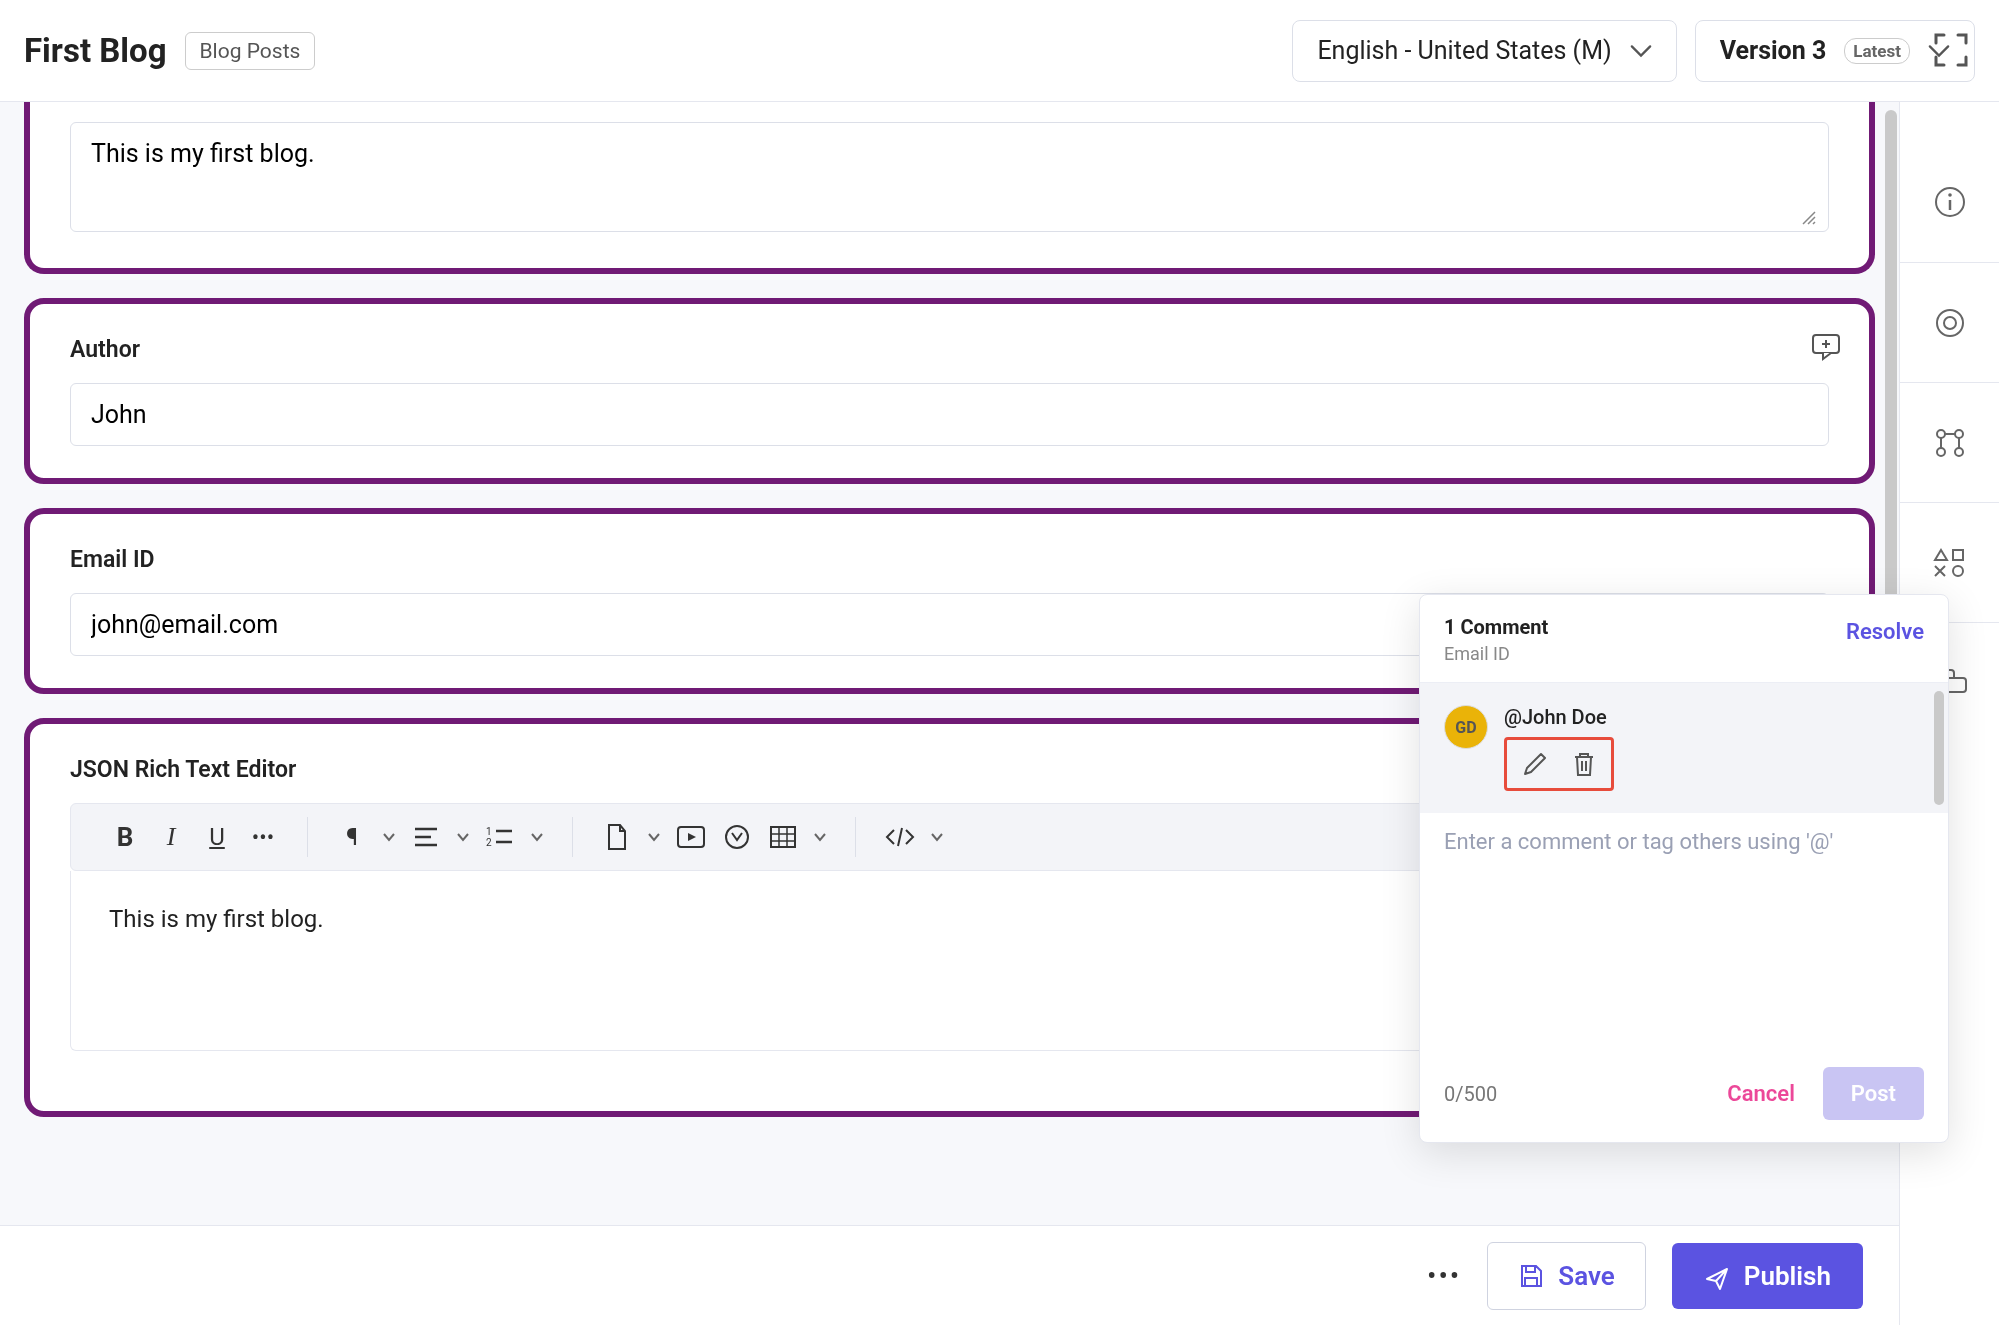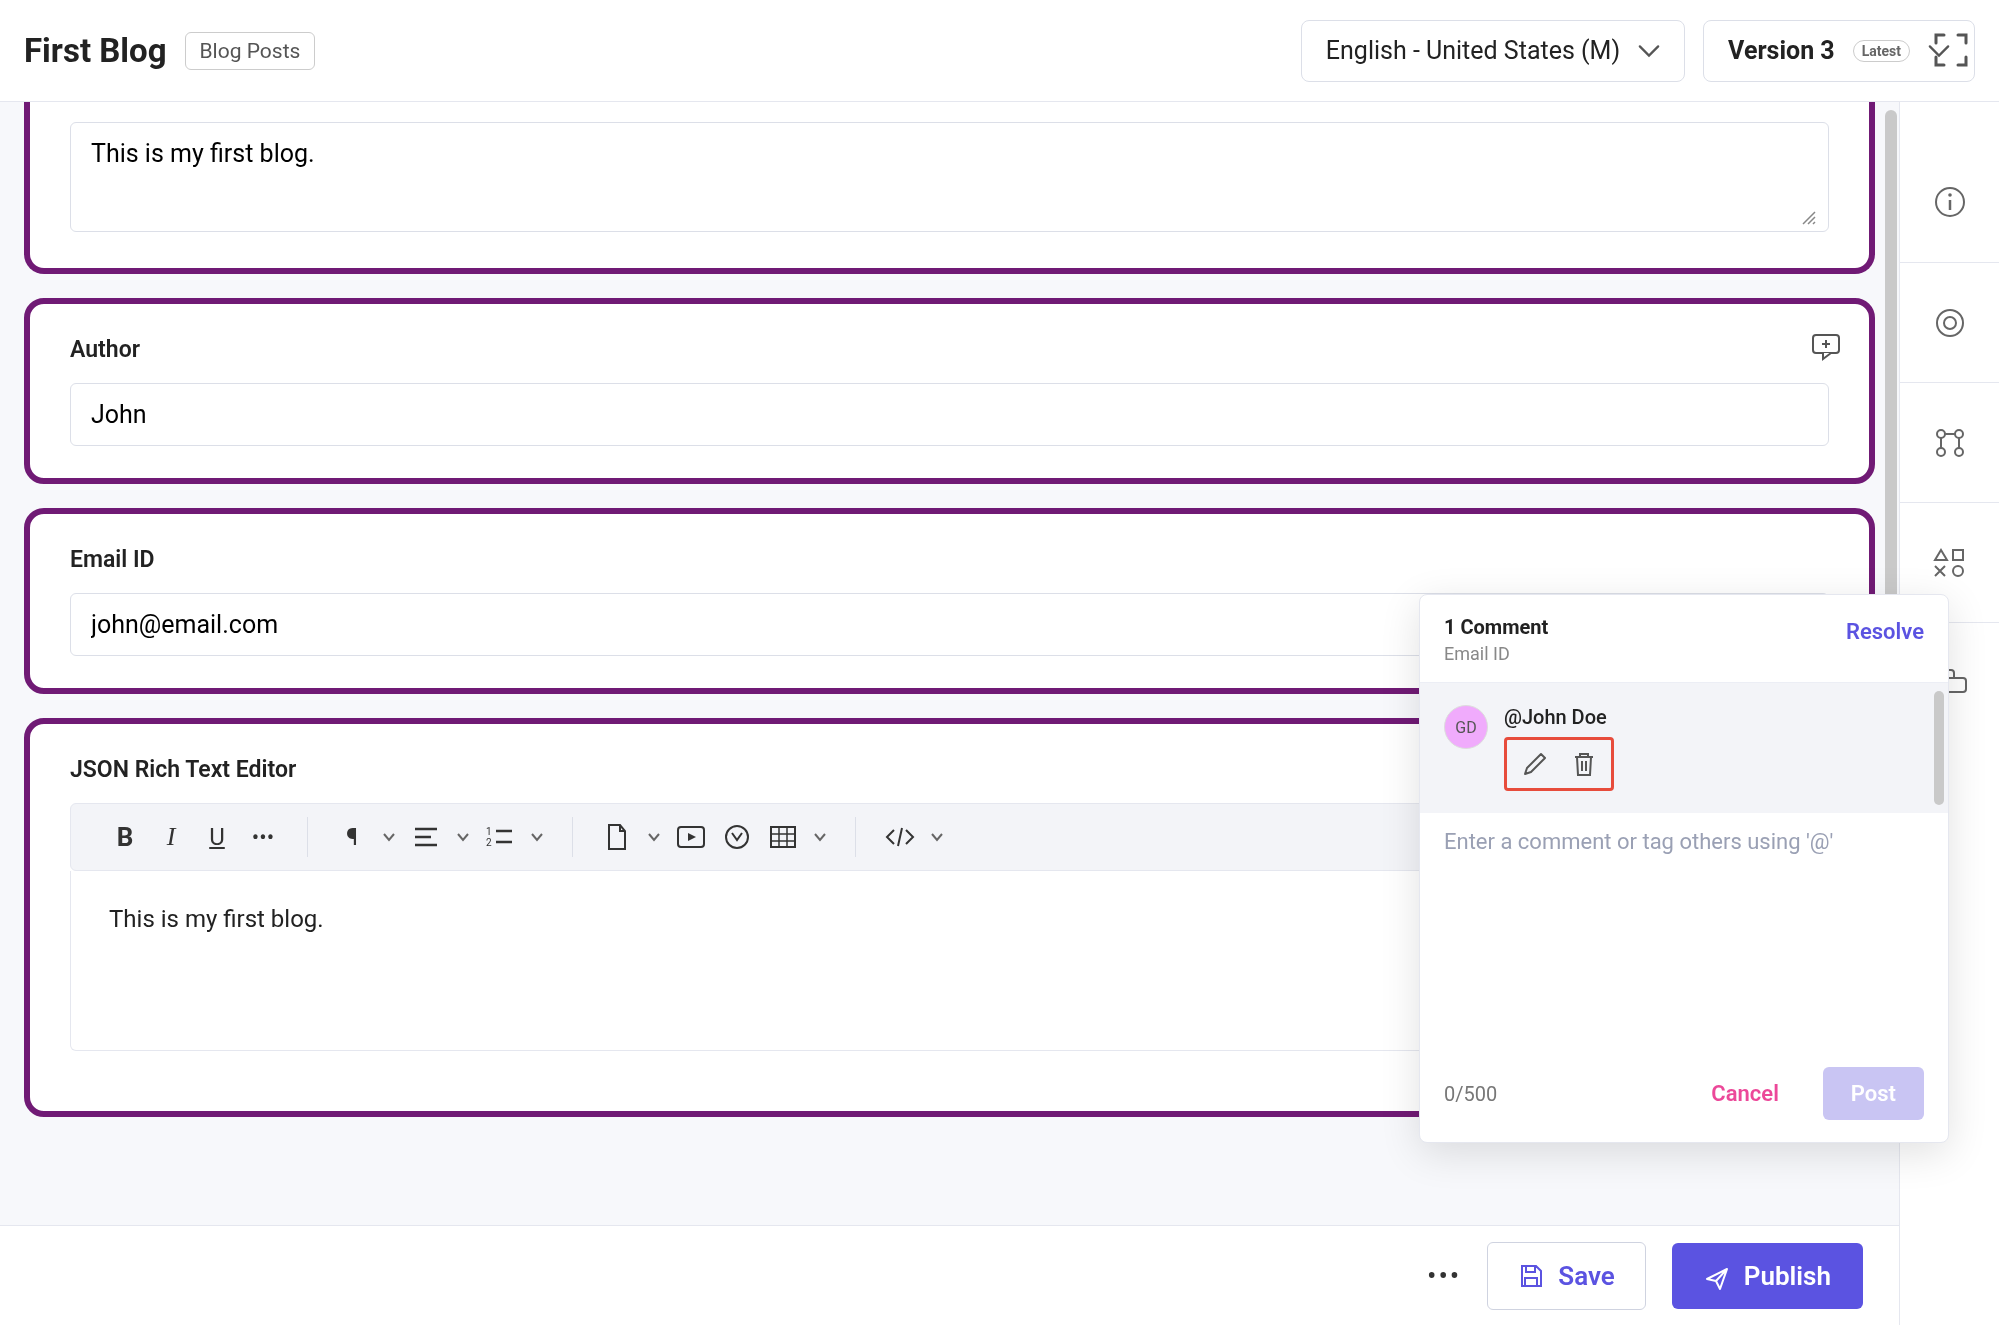--- a/index.html
+++ b/index.html
@@ -5,21 +5,21 @@
 * { box-sizing: border-box; margin: 0; padding: 0; }
 body { font-family: -apple-system, BlinkMacSystemFont, "Segoe UI", Roboto, sans-serif; background: #f7f8fb; color: #222; width: 1999px; height: 1325px; overflow: hidden; position: relative; }
 
 
 .header { height: 102px; background: #fff; border-bottom: 1px solid #e5e7ef; display: flex; align-items: center; padding: 0 24px; gap: 18px; position: relative; }
 .title { font-size: 33px; font-weight: 700; }
 .badge-blogposts { border: 1px solid #ccc; border-radius: 6px; padding: 6px 14px; font-size: 21px; color: #555; background:#fff; }
 .header-spacer { flex: 1; }
 .dropdown { border: 1px solid #dcdfe8; border-radius: 8px; height: 62px; display: flex; align-items: center; padding: 0 24px; font-size: 25px; gap: 18px; background:#fff; }
 .dropdown.version { font-weight: 700; justify-content: space-between; }
-.badge-latest { border: 1px solid #ccc; border-radius: 12px; padding: 2px 8px; font-size: 14px; color: #666; }
+.badge-latest { border: 1px solid #ccc; border-radius: 12px; padding: 2px 8px; font-size: 17px; color: #666; }
 .chevron-down { width: 22px; height: 14px; }
 
 .fullscreen-btn { position:absolute; right:26px; top:28px; width:44px; height:44px; display:flex; align-items:center; justify-content:center; }
 
 
 .content-wrap { display:flex; height: calc(100% - 102px); }
 .main { flex:1; overflow:auto; padding: 0 24px; position:relative; }
 .rightbar { width: 100px; background:#fff; border-left:1px solid #e5e7ef; display:flex; flex-direction:column; align-items:center; padding-top: 40px; gap: 0; }
 .rightbar .rb-item { height:120px; display:flex; align-items:center; justify-content:center; width:100%; }
 .rightbar .rb-item + .rb-item { border-top:1px solid #e5e7ef; }
@@ -40,28 +40,28 @@
 .tb-btn.sm-chev { width:22px; color:#666; }
 .rtebody { border:1px solid #e5e7ef; border-top:none; border-radius:0 0 6px 6px; padding: 34px 38px; font-size:24px; min-height:180px; background:#fff; }
 
 
 .comment-pop { position:absolute; right: 50px; top: 594px; width: 530px; background:#fff; border:1px solid #e5e7ef; border-radius:8px; box-shadow: 0 10px 40px rgba(0,0,0,0.12); z-index:20; display:flex; flex-direction:column; }
 .cp-head { padding:20px 24px 18px; border-bottom:1px solid #eceef5; position:relative; }
 .cp-head .cp-title { font-size:20px; font-weight:700; }
 .cp-head .cp-sub { font-size:18px; color:#888; margin-top:4px; }
 .cp-resolve { position:absolute; right:24px; top:24px; color:#5b53e1; font-size:22px; font-weight:600; }
 .cp-thread { background:#f3f4f8; padding:22px 24px; display:flex; gap:16px; position:relative; }
-.cp-thread .avatar { width:44px; height:44px; border-radius:50%; background:#f0abfc; border:1px solid #ddd; display:flex; align-items:center; justify-content:center; font-size:16px; font-weight:400; color:#555; }
+.cp-thread .avatar { width:44px; height:44px; border-radius:50%; background:#eab308; border:1px solid #ddd; display:flex; align-items:center; justify-content:center; font-size:16px; font-weight:700; color:#555; }
 .cp-thread .mention { font-size:20px; font-weight:500; color:#222; }
 .cp-actions-box { border: 3px solid #e74c3c; border-radius:4px; padding:10px 14px; display:flex; gap:22px; margin-top:8px; width:fit-content; }
 .cp-scroll-ind { position:absolute; right:4px; top:8px; bottom:8px; width:10px; background:#c9c9c9; border-radius:6px; }
 .cp-compose { padding: 16px 24px 0; }
 .cp-compose textarea { width:100%; border:none; outline:none; resize:none; font-size:22px; color:#333; min-height:220px; font-family:inherit; }
 .cp-compose textarea::placeholder { color:#9aa0b4; }
-.cp-footer { display:flex; align-items:center; padding: 14px 24px 22px; gap:16px; }
+.cp-footer { display:flex; align-items:center; padding: 14px 24px 22px; gap:0; }
 .cp-count { font-size:20px; color:#777; }
 .cp-footer .spacer { flex:1; }
 .cp-btn { font-size:22px; font-weight:600; padding:14px 28px; border-radius:6px; }
 .cp-btn.cancel { color:#ec4899; background:transparent; }
 .cp-btn.post { background:#c9c5f3; color:#fff; }
 
 
 .actionbar { position:absolute; bottom:0; left:0; right:100px; background:#fff; border-top:1px solid #e5e7ef; height:100px; display:flex; align-items:center; justify-content:flex-end; padding:0 36px; gap:26px; z-index:5; }
 .more-btn { font-size:28px; color:#333; letter-spacing:2px; margin-right:auto; padding-left:0; }
 .actionbar .more-btn { margin-right:0; }

